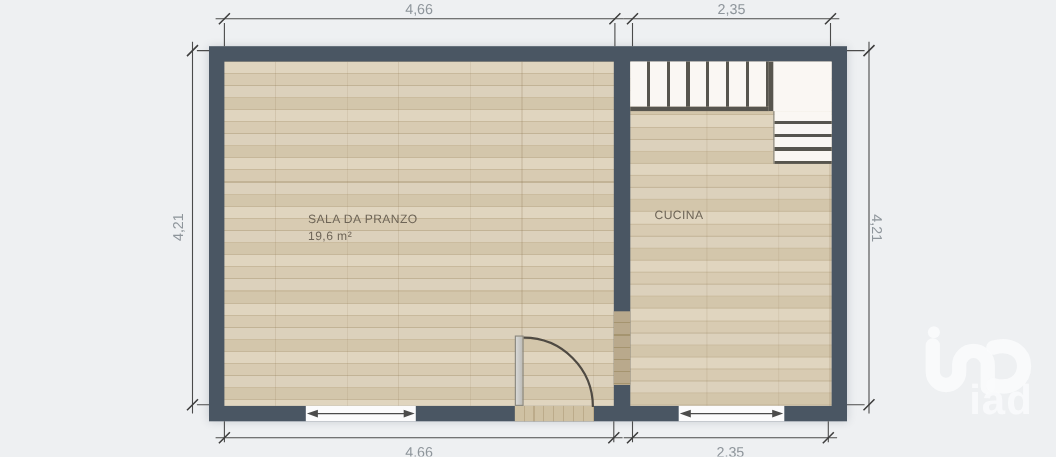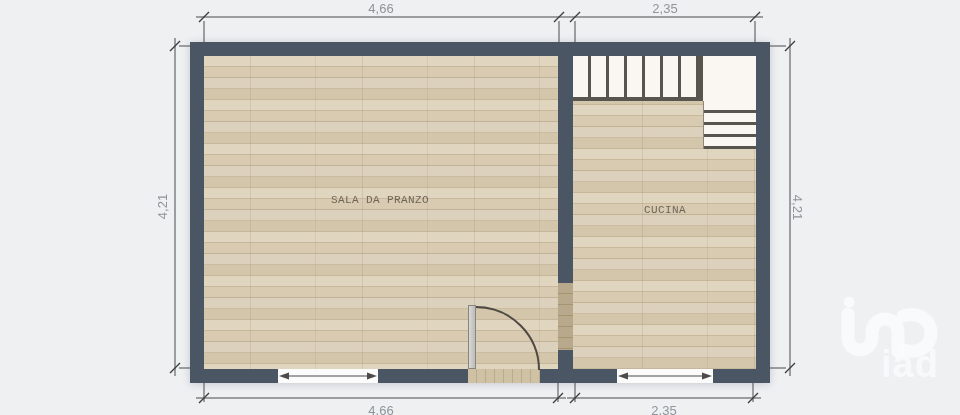--- a/index.html
+++ b/index.html
@@ -61,25 +61,25 @@
     background:repeating-linear-gradient(90deg,#cfc1a3 0 8px,#bcab8a 8px 9px);
   }
   .door-leaf{
     position:absolute;left:278px;top:263px;width:8px;height:64px;
     background:linear-gradient(90deg,#d8d8d6,#bdbcb8);
     border:1px solid #87857e;box-sizing:border-box;
   }
 
   
   .room-label{
-    position:absolute;text-align:center;color:#6e6557;
-    font-size:11px;letter-spacing:.4px;line-height:15px;font-family:Liberation Mono, monospace;
+    position:absolute;color:#6e6557;
+    font-size:11px;letter-spacing:.4px;line-height:15px;
   }
   .room-label.sala{left:280px;top:193px;width:200px;}
-  .room-label.cucina{left:595px;top:203px;width:140px;}
+  .room-label.cucina{left:595px;top:189px;width:140px;}
 
   .dim-label{
     position:absolute;color:#8e959b;font-size:13px;text-align:center;width:100px;
   }
   .dim-label.top1{left:331px;top:1px;}
   .dim-label.top2{left:615px;top:1px;}
   .dim-label.left1{left:112px;top:199px;transform:rotate(-90deg);}
   .dim-label.right1{left:747px;top:200px;transform:rotate(90deg);}
   .dim-label.bot1{left:331px;top:403px;}
   .dim-label.bot2{left:614px;top:403px;}
@@ -118,20 +118,21 @@
     <div class="stairs-lower"></div>
 
     <div class="window-opening sala"></div>
     <div class="window-opening cucina"></div>
     <div class="door-threshold"></div>
     <div class="door-leaf"></div>
   </div>
 
   <div class="room-label sala">
     <div>SALA DA PRANZO</div>
+    <div>19,6 m²</div>
   </div>
   <div class="room-label cucina">
     <div>CUCINA</div>
   </div>
 
   <div class="dim-label top1">4,66</div>
   <div class="dim-label top2">2,35</div>
   <div class="dim-label left1">4,21</div>
   <div class="dim-label right1">4,21</div>
   <div class="dim-label bot1">4,66</div>

